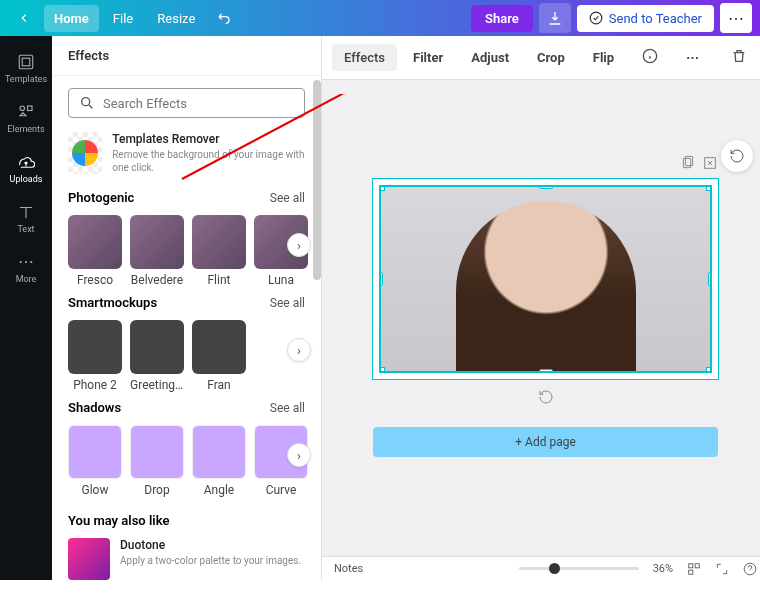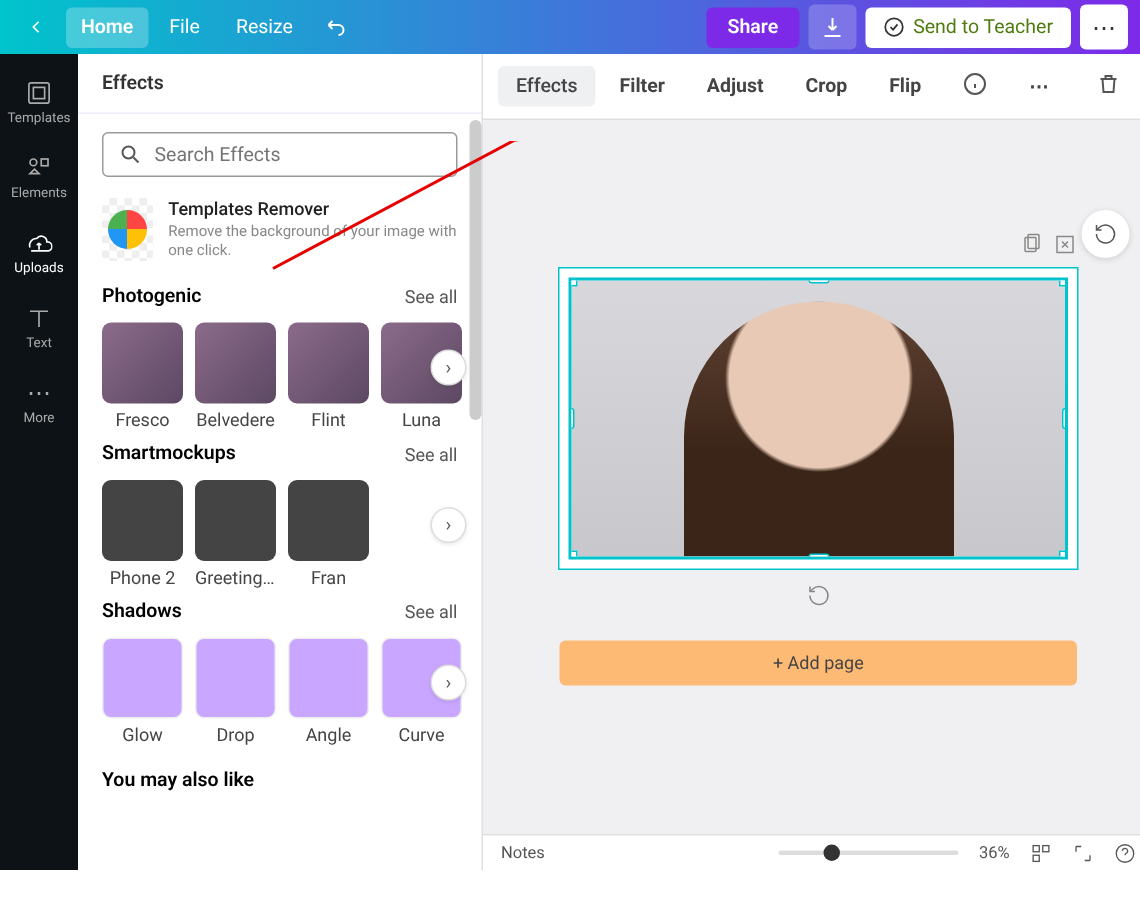--- a/index.html
+++ b/index.html
@@ -4,21 +4,21 @@
 <style>
 * { margin: 0; padding: 0; box-sizing: border-box; font-family: -apple-system, BlinkMacSystemFont, "Segoe UI", Roboto, sans-serif; }
 body { width: 760px; height: 604px; overflow: hidden; background: #fff; }
 
 .topbar { height: 36px; background: linear-gradient(90deg, #00c4cc, #7d2ae8); display: flex; align-items: center; padding: 0 8px; color: #fff; gap: 6px; }
 .topbar .left { display: flex; align-items: center; gap: 4px; }
 .topbar .tbtn { padding: 6px 10px; border-radius: 4px; font-size: 13px; cursor: pointer; }
 .topbar .tbtn.home { background: rgba(255,255,255,0.25); font-weight: 600; }
 .topbar .flex-spacer { flex: 1; }
 .topbar .share { background: #7d2ae8; padding: 6px 14px; border-radius: 4px; font-size: 13px; font-weight: 600; }
-.topbar .send { background: #fff; color: #4d7c0f; padding: 6px 12px; border-radius: 4px; font-size: 13px; display: flex; gap: 6px; }
+.topbar .send { background: #fff; color: #1d4ed8; padding: 6px 12px; border-radius: 4px; font-size: 13px; display: flex; gap: 6px; }
 .topbar .iconbtn { width: 32px; height: 30px; display: flex; align-items: center; justify-content: center; border-radius: 4px; font-size: 16px; }
 .topbar .more { background: #fff; color: #333; }
 
 .body { display: flex; height: 544px; }
 
 .rail { width: 58px; background: #0d1216; display: flex; flex-direction: column; align-items: center; padding-top: 8px; gap: 2px; }
 .rail-item { width: 52px; height: 48px; display: flex; flex-direction: column; align-items: center; justify-content: center; color: #aaa; font-size: 9px; gap: 3px; cursor: pointer; }
 .rail-item svg { width: 18px; height: 18px; }
 
 .panel { width: 270px; border-right: 1px solid #e0e0e0; display: flex; flex-direction: column; position: relative; }
@@ -61,21 +61,21 @@
 .page-actions svg { width: 16px; height: 16px; }
 .img-sel { position: absolute; inset: 6px; border: 2px solid #00c4cc; background: linear-gradient(180deg,#d8d8dc,#c8c8cc); display:flex; align-items:flex-end; justify-content:center; overflow:hidden; }
 .face { width: 180px; height: 170px; background: radial-gradient(circle at 50% 30%, #e8c9b5 40%, transparent 42%), linear-gradient(180deg,#5a3d2e 10%,#3a2518 60%); border-radius: 90px 90px 0 0; }
 .handle { position: absolute; width: 8px; height: 8px; background: #fff; border: 1px solid #00c4cc; }
 .h1{top:-4px;left:-4px}.h2{top:-4px;right:-4px}.h3{bottom:-4px;left:-4px}.h4{bottom:-4px;right:-4px}
 .hm{width:14px;height:5px;top:-3px;left:50%;margin-left:-7px;border-radius:2px}
 .hml{width:5px;height:14px;left:-3px;top:50%;margin-top:-7px;border-radius:2px}
 .hmr{width:5px;height:14px;right:-3px;top:50%;margin-top:-7px;border-radius:2px}
 .hmb{width:14px;height:5px;bottom:-3px;left:50%;margin-left:-7px;border-radius:2px}
 
-.addpage { width: 345px; margin: 18px auto 0; text-align: center; padding: 8px; background: #fdba74; font-size: 12px; color: #444; border-radius: 4px; }
+.addpage { width: 345px; margin: 18px auto 0; text-align: center; padding: 8px; background: #7dd3fc; font-size: 12px; color: #444; border-radius: 4px; }
 .gear-float { position: absolute; right: 16px; top: 60px; width: 32px; height: 32px; background: #fff; border-radius: 50%; box-shadow: 0 1px 4px rgba(0,0,0,0.15); display:flex;align-items:center;justify-content:center; }
 
 .bottombar { height: 24px; background: #fff; border-top: 1px solid #e0e0e0; display: flex; align-items: center; padding: 0 12px; font-size: 11px; color: #555; gap: 14px; }
 .bottombar .flex-spacer { flex: 1; }
 .slider { width: 120px; height: 3px; background: #ddd; border-radius: 2px; position: relative; }
 .slider .dot { position: absolute; left: 30px; top: -4px; width: 11px; height: 11px; background: #333; border-radius: 50%; }
 
 .arrow-svg { position: absolute; left: 100px; top: 58px; pointer-events: none; z-index: 50; }
 
 .scrollhint { position:absolute; right:0; top:44px; width:8px; height:200px; background:#ccc; border-radius:4px; }
@@ -236,20 +236,27 @@
           </div>
         <div class="card">
             <div class="thumb"></div>
             <div class="lbl">Curve</div>
           </div>
         <div class="chev">›</div>
       </div>
 
       <div class="section-head" style="margin-top:16px">
         <div class="st">You may also like</div>
+      </div>
+      <div class="duotone">
+        <div class="duo-thumb"></div>
+        <div class="bg-text">
+          <div class="t">Duotone</div>
+          <div class="d">Apply a two-color palette to your images.</div>
+        </div>
       </div>
     </div>
     <div class="scrollhint"></div>
 
     <svg class="arrow-svg" width="200" height="100">
       <defs>
           <marker id="ah" markerWidth="10" markerHeight="10" refX="8" refY="3" orient="auto">
             <path d="M0,0 L0,6 L9,3 z" fill="#e60000"></path>
           </marker>
         </defs>

